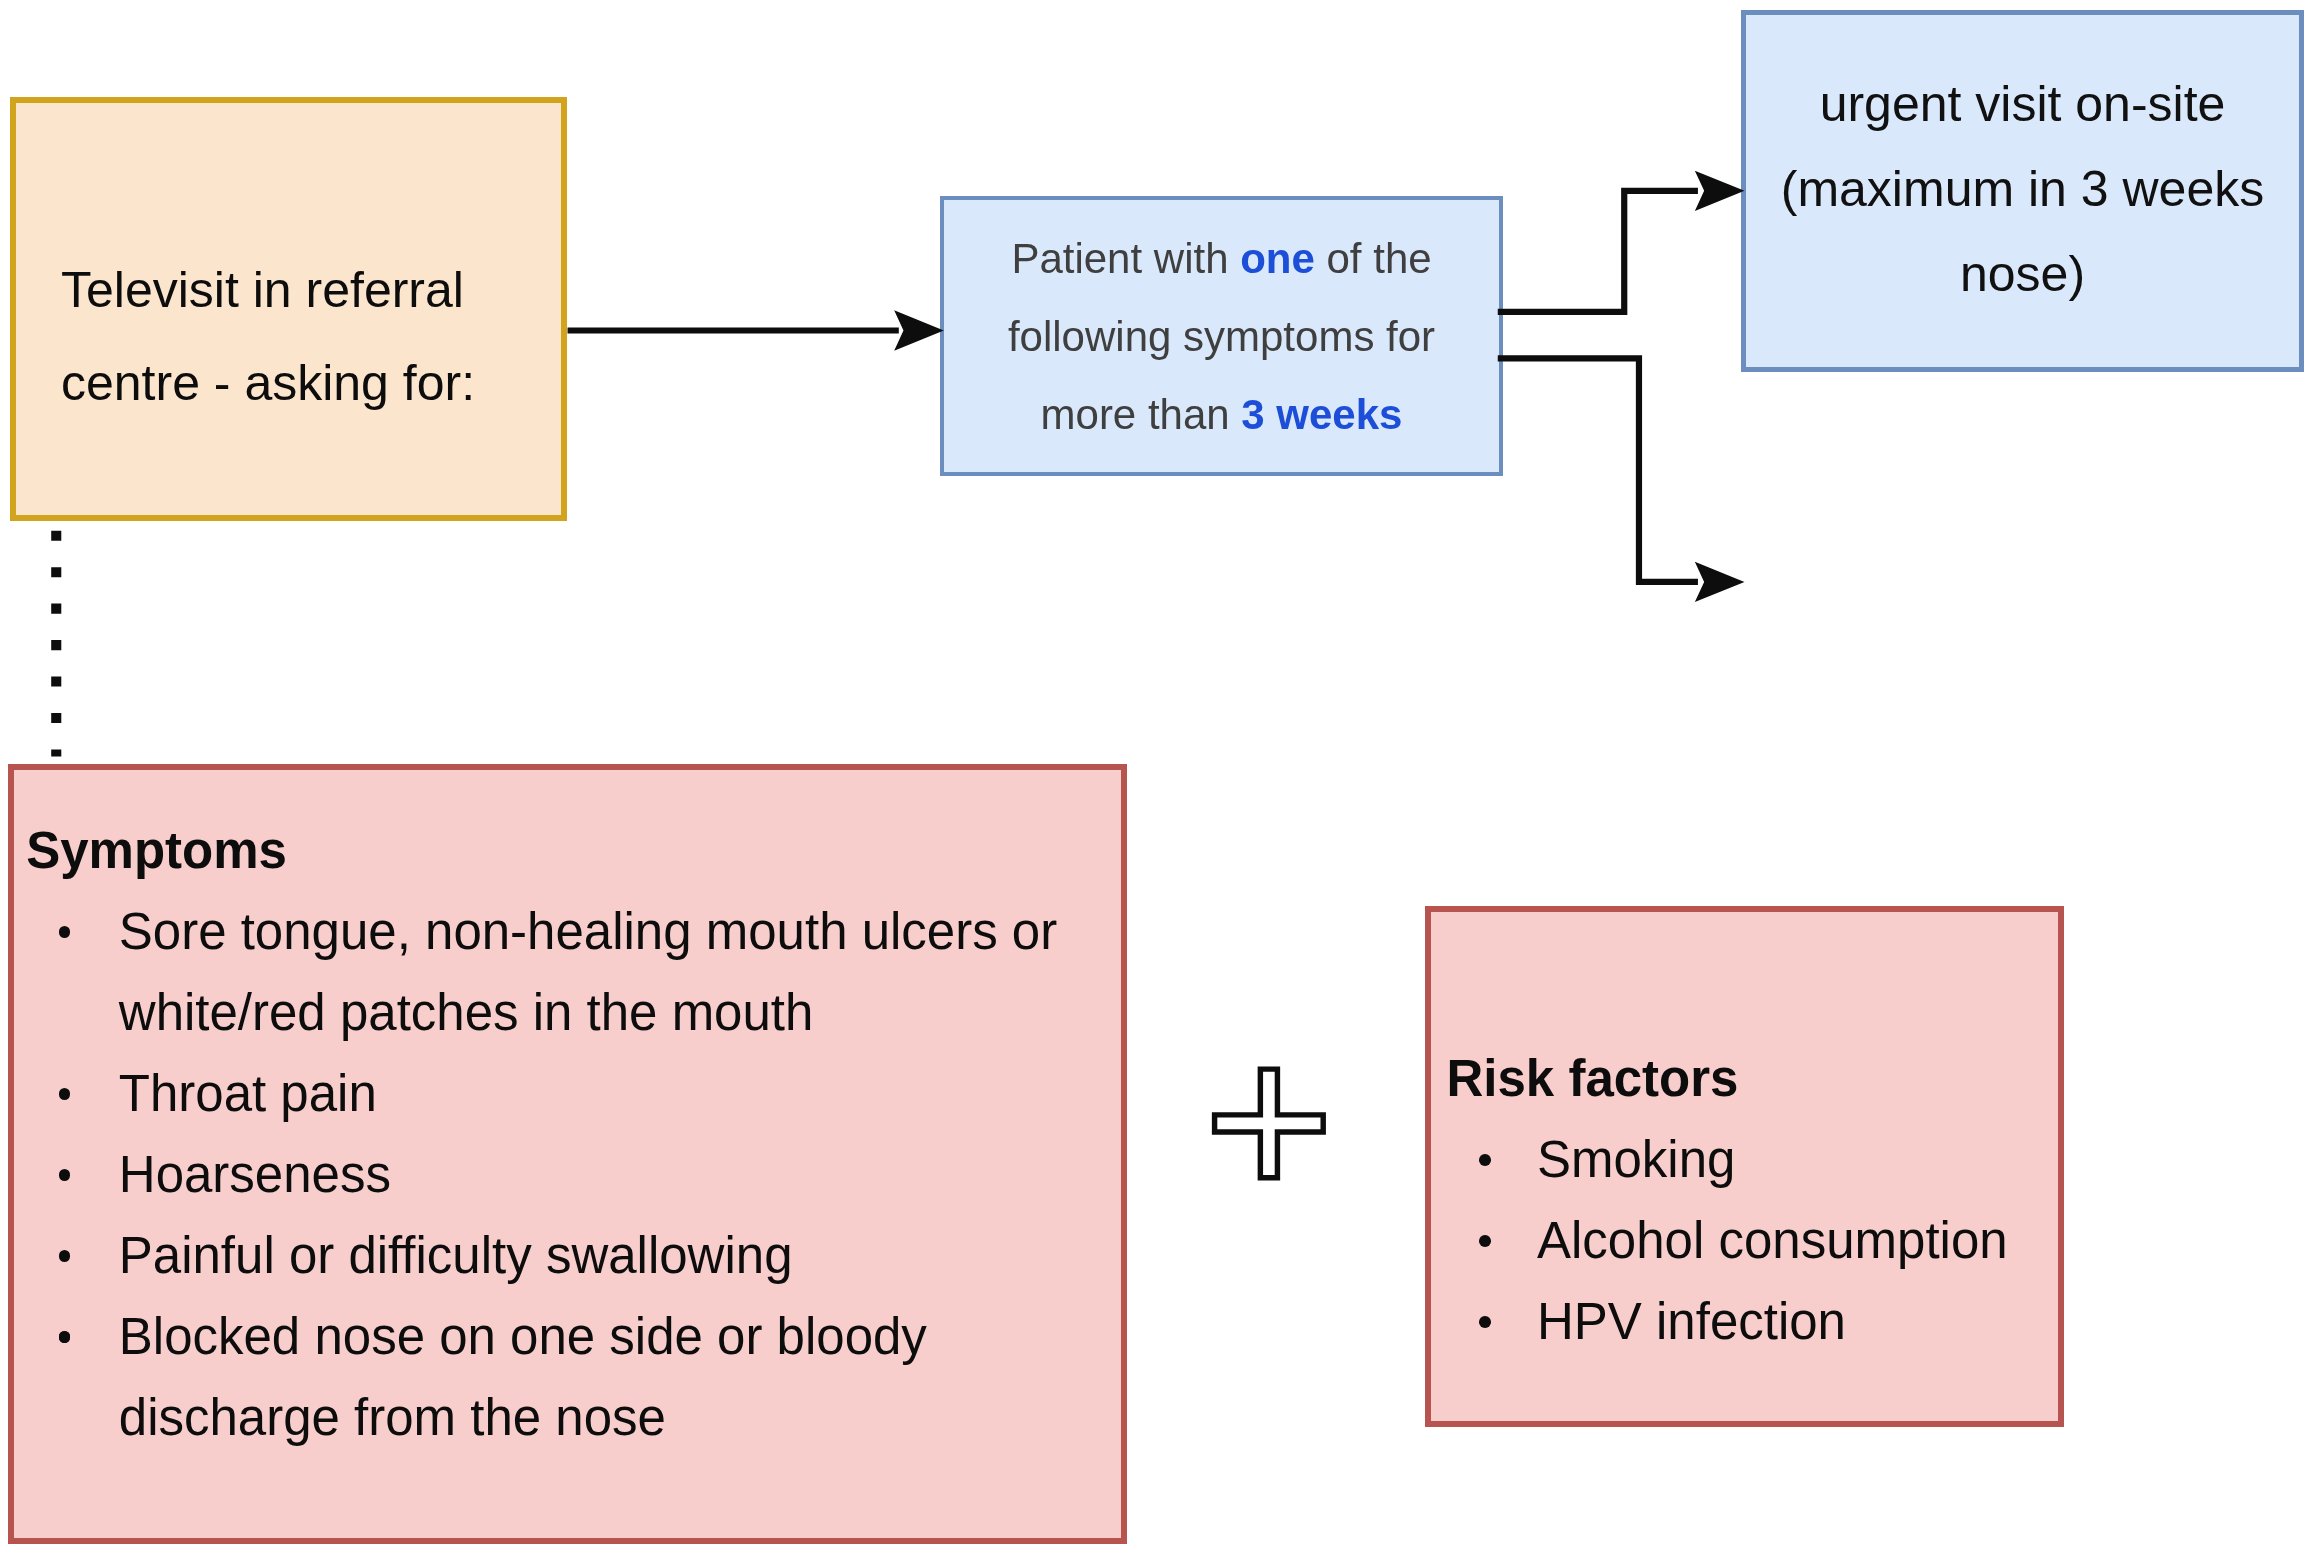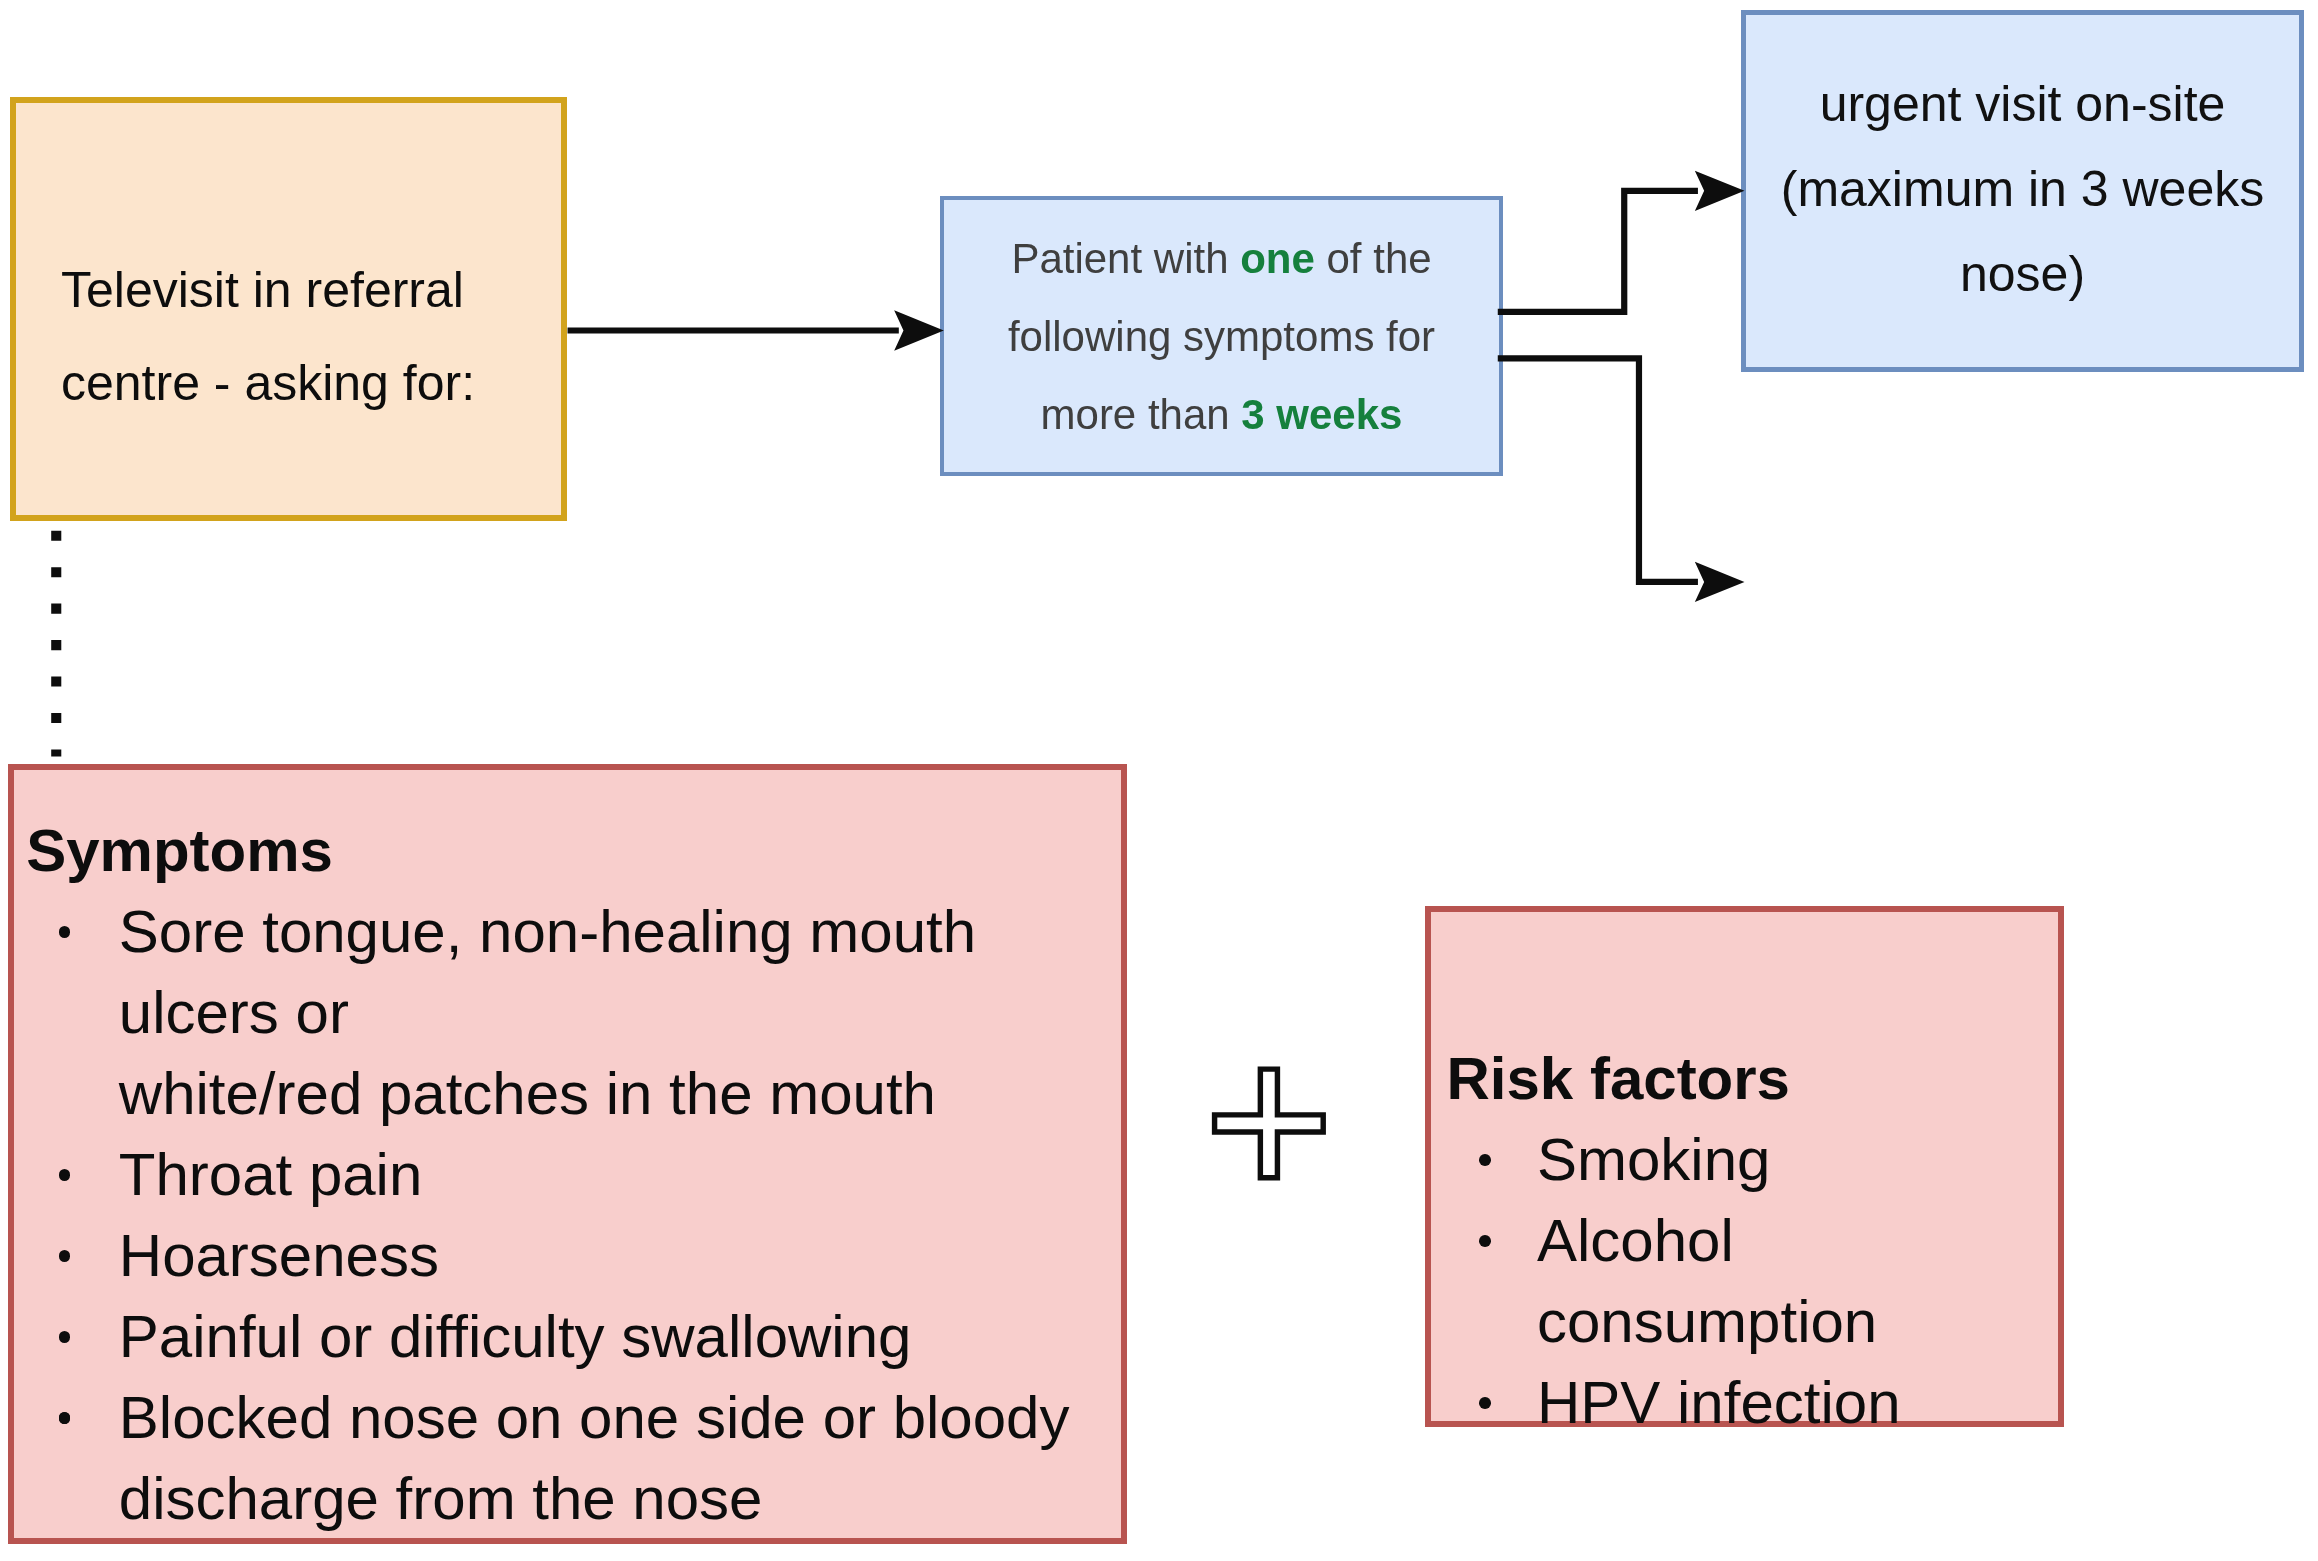--- a/index.html
+++ b/index.html
@@ -21,35 +21,35 @@
   }
 
   
   .decision-box {
     left:940px; top:196px; width:563px; height:280px;
     background:#DAE8FC; border:4.7px solid #6C8EBF;
     padding-top:20px;
     font-size:42px; line-height:78px; color:#3f3f3f;
     text-align:center;
   }
-  .decision-box b { color:#15803d; }
+  .decision-box b { color:#1d4ed8; }
 
   
   .outcome-box {
     background:#DAE8FC; border:5.4px solid #6C8EBF;
     font-size:50px; line-height:85px; color:#111111;
     text-align:center;
   }
   .urgent-box  { left:1741px; top:10px;  width:563px; height:362px; padding-top:47px; }
   .planned-box { left:1749px; top:430px; width:565px; height:304px; padding-top:18.6px; }
 
   
   .detail-box {
     background:#F8CECC; border:6.2px solid #B85450;
-    font-size:60px; line-height:81px; color:#0d0d0d;
+    font-size:51px; line-height:81px; color:#0d0d0d;
   }
   .symptoms-box { left:7.8px;   top:764px;  width:1119px; height:780px; padding-top:40px; }
   .risk-box     { left:1425px; top:906px; width:639px;  height:521px;  padding-top:126px; }
 
   .box-title { font-weight:bold; padding-left:12.4px; }
   .risk-box .box-title { padding-left:15.5px; }
 
   .li { position:relative; padding-left:105px; }
   .li .dot {
     position:absolute; left:45px; top:35px;

